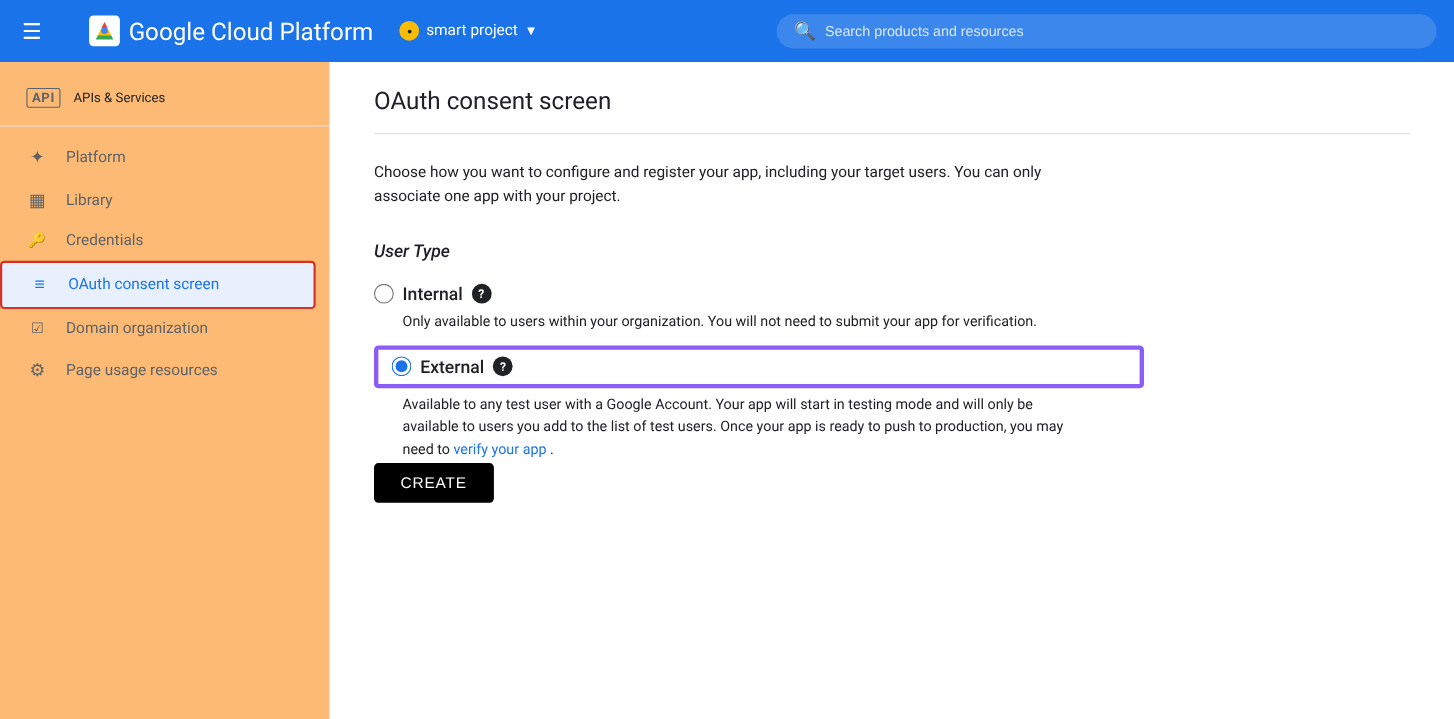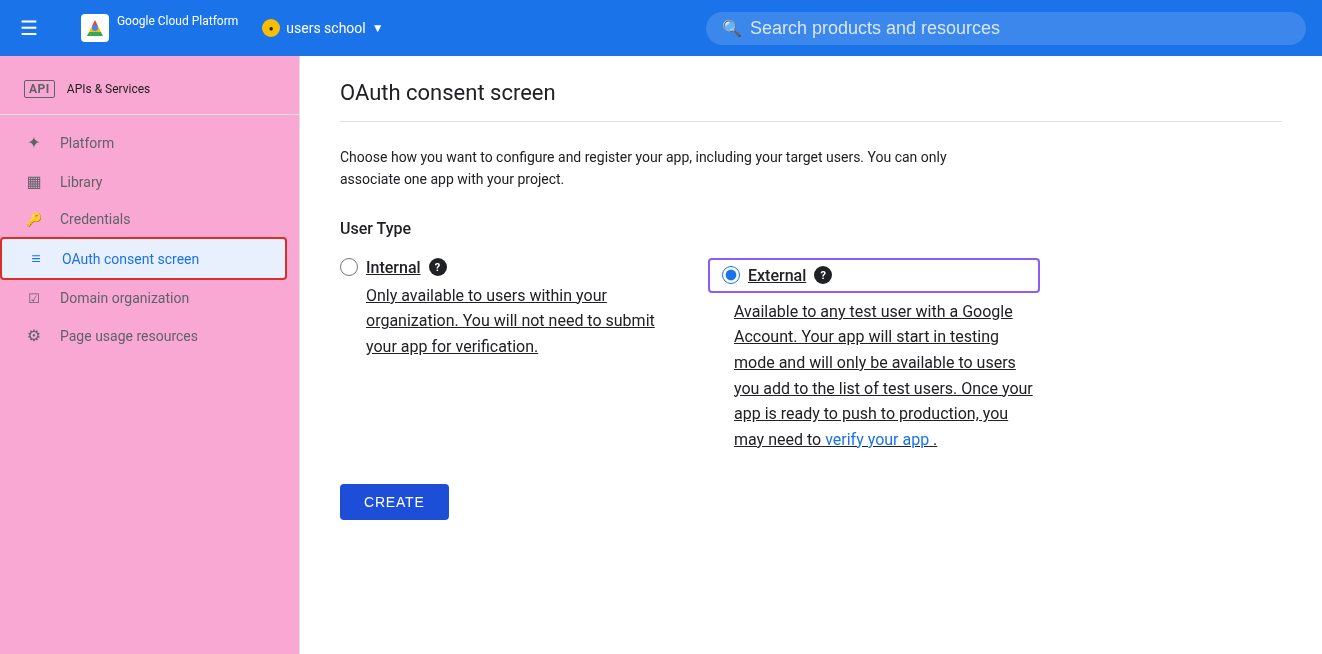--- a/index.html
+++ b/index.html
@@ -18,24 +18,24 @@
       z-index: 100;
     }
     .top-nav-hamburger {
       color: white;
       font-size: 20px;
       cursor: pointer;
       padding: 4px;
     }
     .top-nav-brand {
       display: flex;
-      align-items: flex-start;
+      align-items: flex-end;
       gap: 8px;
       color: white;
-      font-size: 12px;
+      font-size: 22px;
       font-weight: 400;
       text-decoration: none;
       white-space: nowrap;
       padding-left: 23px;
     }
     .top-nav-brand .gcp-icon {
       width: 28px;
       height: 28px;
       background: white;
       border-radius: 4px;
@@ -72,38 +72,38 @@
       border-radius: 24px;
       padding: 6px 16px;
       gap: 8px;
       cursor: text;
     }
     .search-bar input {
       background: transparent;
       border: none;
       outline: none;
       color: white;
-      font-size: 18px;
+      font-size: 13px;
       flex: 1;
     }
     .search-bar input::placeholder { color: rgba(255,255,255,0.8); }
 
     
     .app-layout {
       display: flex;
       margin-top: 56px;
       min-height: calc(100vh - 56px);
     }
 
     
     .sidebar {
       width: 300px;
       min-width: 300px;
       border-right: 1px solid #e0e0e0;
-      background: #f9a8d4;
+      background: #fdba74;
       padding-top: 8px;
     }
     .sidebar-header {
       display: flex;
       align-items: center;
       gap: 12px;
       padding: 16px 24px;
       border-bottom: 1px solid #e0e0e0;
       margin-bottom: 8px;
     }
@@ -165,45 +165,45 @@
       color: #202124;
       line-height: 1.6;
       margin-bottom: 28px;
       max-width: 650px;
     }
     .section-title {
       font-size: 16px;
       font-weight: 500;
       color: #202124;
       margin-bottom: 20px;
+      font-style: italic;
     }
 
     
     .radio-group {
       display: flex;
-      flex-direction: row;
-      gap: 36px;
+      flex-direction: column;
+      gap: 10px;
       max-width: 700px;
-      text-decoration: underline;
     }
     .radio-option {
       display: flex;
       flex-direction: column;
     }
     .radio-label-row {
       display: flex;
       align-items: center;
       gap: 8px;
       margin-bottom: 6px;
     }
     .radio-label-row.external {
       display: inline-flex;
       align-items: center;
       gap: 8px;
-      border: 2px solid #8b5cf6;
+      border: 4px solid #8b5cf6;
       padding: 6px 12px;
       border-radius: 4px;
     }
     .radio-input {
       width: 18px;
       height: 18px;
       cursor: pointer;
       accent-color: #1a73e8;
     }
     .radio-label {
@@ -219,37 +219,36 @@
       color: white;
       font-size: 11px;
       font-weight: bold;
       display: inline-flex;
       align-items: center;
       justify-content: center;
       cursor: pointer;
       flex-shrink: 0;
     }
     .radio-description {
-      font-size: 16px;
+      font-size: 13px;
       color: #202124;
       line-height: 1.6;
       margin-left: 26px;
       max-width: 620px;
     }
     .link-text {
       color: #1a73e8;
       text-decoration: none;
       cursor: pointer;
       text-align: center;
     }
 
     
     .create-btn {
-      margin-top: 32px;
-      background: #1d4ed8;
+      background: #000000;
       color: white;
       border: none;
       padding: 10px 24px;
       font-size: 14px;
       font-weight: 500;
       letter-spacing: 0.8px;
       border-radius: 4px;
       cursor: pointer;
       text-transform: uppercase;
       text-align: right;
@@ -270,21 +269,21 @@
         <path d="M10 2L13 8H7L10 2Z" fill="#ea4335"></path>
         <path d="M7 8L4 14H16L13 8H7Z" fill="#fbbc04"></path>
         <path d="M4 14L2 18H18L16 14H4Z" fill="#34a853"></path>
         <circle cx="10" cy="10" r="3" fill="#4285f4"></circle>
       </svg>
     </div>
     <span>Google Cloud Platform</span>
   </div>
   <div class="project-selector">
     <div class="project-dot">●</div>
-    <span>users school</span>
+    <span>smart project</span>
     <span style="color:white;font-size:12px;">▼</span>
   </div>
   <div class="search-bar">
     <span style="color:white;font-size:16px;">🔍</span>
     <input type="text" placeholder="Search products and resources" style="">
   </div>
 </nav>
 
 <div class="app-layout">
 

